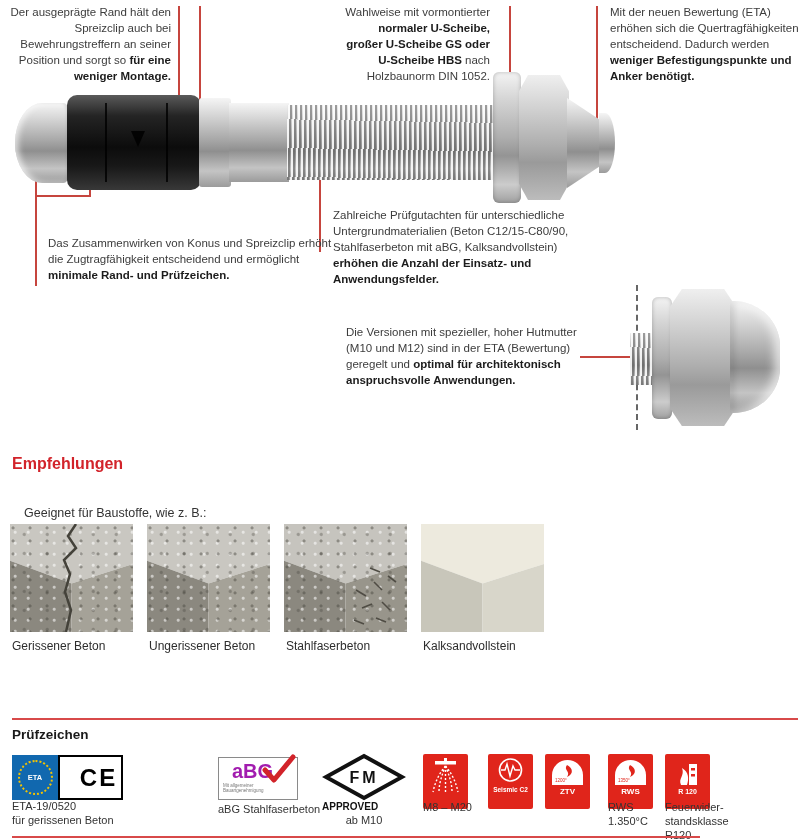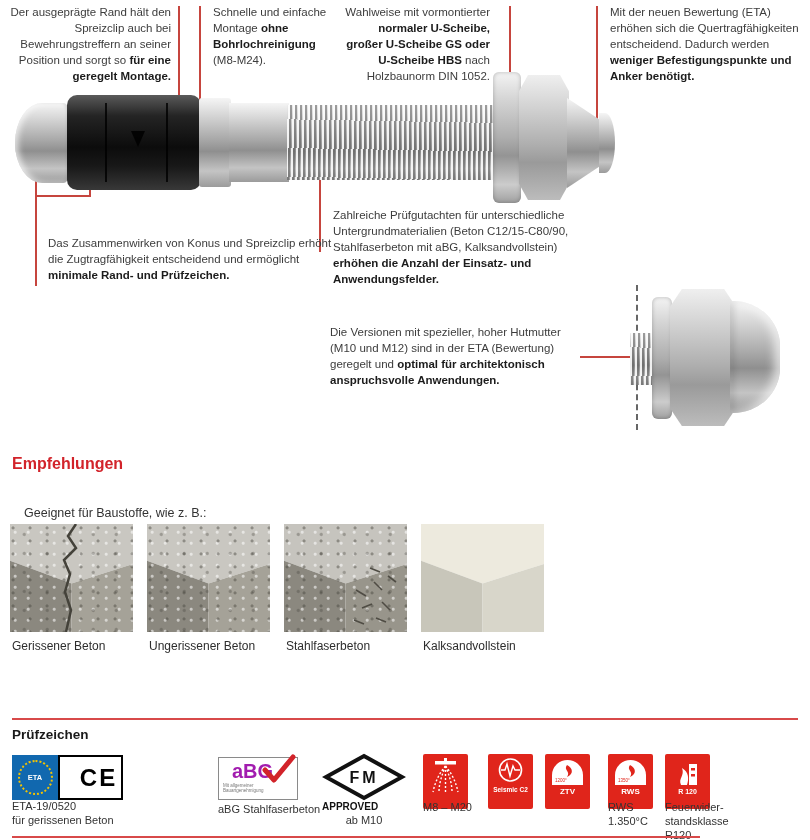--- a/index.html
+++ b/index.html
@@ -65,22 +65,21 @@
   .abg-small{font-size:4.5px;color:#777;line-height:5px;}
   .badge-cap{position:absolute;margin:0;font-size:11px;line-height:14px;color:#333;}
   .fm-approved{position:absolute;margin:0;font-size:10px;font-weight:700;color:#111;text-align:left;}
   .redsq{position:absolute;width:45px;height:55px;background:var(--icon-red);border-radius:2px;}
 </style>
 </head>
 <body>
 
 <div class="canvas">
 
-  <p class="co right" style="left:8px;top:4px;width:163px"><span>Der ausgeprägte Rand hält den Spreizclip auch bei Bewehrungstreffern an seiner Position und sorgt so </span><span class="b">für eine geregelt Montage.</span></p>
-  <p class="co" style="left:213px;top:4px;width:122px"><span>Schnelle und einfache Montage </span><span class="b">ohne Bohrloch­reinigung</span><span> (M8-M24).</span></p>
+  <p class="co right" style="left:8px;top:4px;width:163px"><span>Der ausgeprägte Rand hält den Spreizclip auch bei Bewehrungstreffern an seiner Position und sorgt so </span><span class="b">für eine weniger Montage.</span></p>
   <p class="co right" style="left:345px;top:4px;width:145px"><span>Wahlweise mit vormontierter </span><span class="b">normaler U-Scheibe, großer U-Scheibe GS oder U-Scheibe HBS</span><span> nach Holzbaunorm DIN 1052.</span></p>
   <p class="co" style="left:610px;top:4px;width:196px"><span>Mit der neuen Bewertung (ETA) erhöhen sich die Quertragfähigkeiten entscheidend. Dadurch werden </span><span class="b">weniger Befestigungspunkte und Anker benötigt.</span></p>
 
   <div class="vline" style="left:178px;top:6px;height:136px"></div>
   <div class="vline" style="left:199px;top:6px;height:146px"></div>
   <div class="vline" style="left:509px;top:6px;height:120px"></div>
   <div class="vline" style="left:596px;top:6px;height:128px"></div>
   <div class="vline" style="left:35px;top:146px;height:140px"></div>
   <div class="hline" style="left:35px;top:195px;width:56px"></div>
   <div class="vline" style="left:89px;top:140px;height:57px"></div>
@@ -98,21 +97,21 @@
     <div class="part metal" style="left:214px;top:33px;width:60px;height:79px"></div>
     <div class="part thread" style="left:272px;top:35px;width:208px;height:75px"></div>
     <div class="part washer" style="left:478px;top:2px;width:28px;height:131px"></div>
     <div class="part hexnut" style="left:504px;top:5px;width:50px;height:125px"></div>
     <div class="part metal endcone" style="left:552px;top:28px;width:34px;height:90px"></div>
     <div class="part metal endtip" style="left:584px;top:43px;width:16px;height:60px"></div>
   </div>
 
   <p class="co" style="left:48px;top:235px;width:292px"><span>Das Zusammenwirken von Konus und Spreizclip erhöht die Zugtragfähigkeit entscheidend und ermöglicht </span><span class="b">minimale Rand- und Prüfzeichen.</span></p>
   <p class="co" style="left:333px;top:207px;width:272px"><span>Zahlreiche Prüfgutachten für unterschiedliche Untergrundmaterialien (Beton C12/15-C80/90, Stahlfaserbeton mit aBG, Kalksandvollstein) </span><span class="b">erhöhen die Anzahl der Einsatz- und Anwendungsfelder.</span></p>
-  <p class="co" style="left:330px;top:324px;width:258px"><span>Die Versionen mit spezieller, hoher Hutmutter (M10 und M12) sind in der ETA (Bewertung) geregelt und </span><span class="b">optimal für architektonisch anspruchsvolle Anwendungen.</span></p>
+  <p class="co" style="left:346px;top:324px;width:258px"><span>Die Versionen mit spezieller, hoher Hutmutter (M10 und M12) sind in der ETA (Bewertung) geregelt und </span><span class="b">optimal für architektonisch anspruchsvolle Anwendungen.</span></p>
 
   <div class="fig" style="left:630px;top:285px;width:150px;height:145px">
     <div class="dashed" style="left:6px;top:0;height:145px"></div>
     <div class="part thread" style="left:0;top:48px;width:26px;height:52px"></div>
     <div class="part washer" style="left:22px;top:12px;width:20px;height:122px"></div>
     <div class="part hexnut" style="left:40px;top:4px;width:66px;height:137px"></div>
     <div class="part metal dome" style="left:100px;top:16px;width:50px;height:112px"></div>
   </div>
 
   <h2 class="h-red" style="left:12px;top:455px">Empfehlungen</h2>

